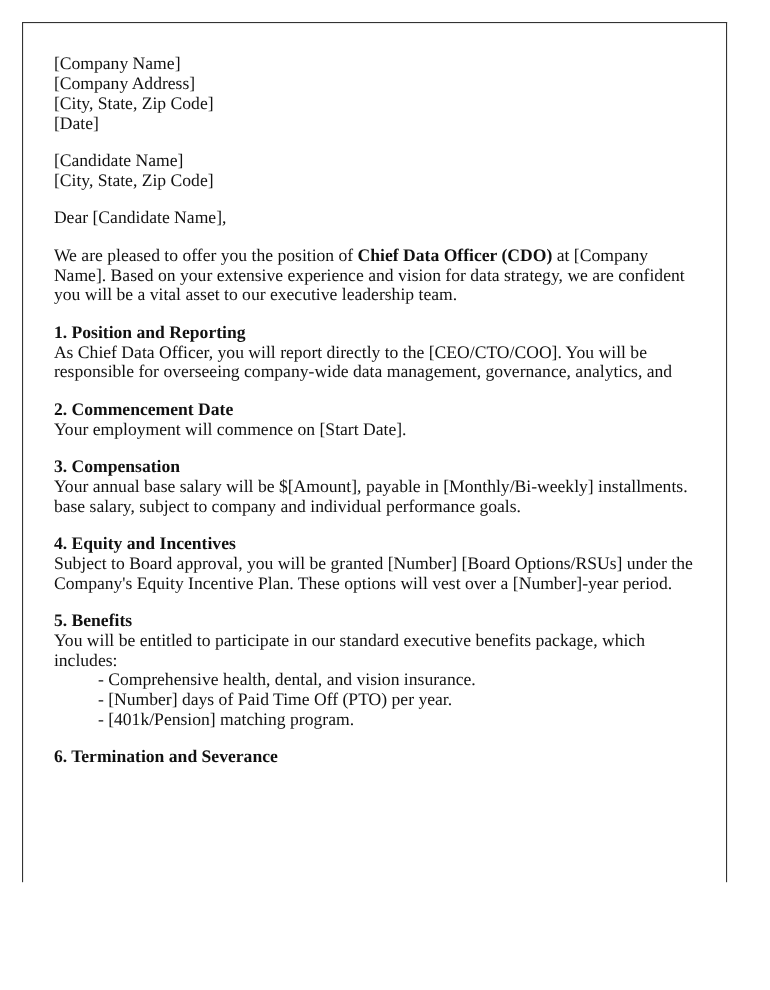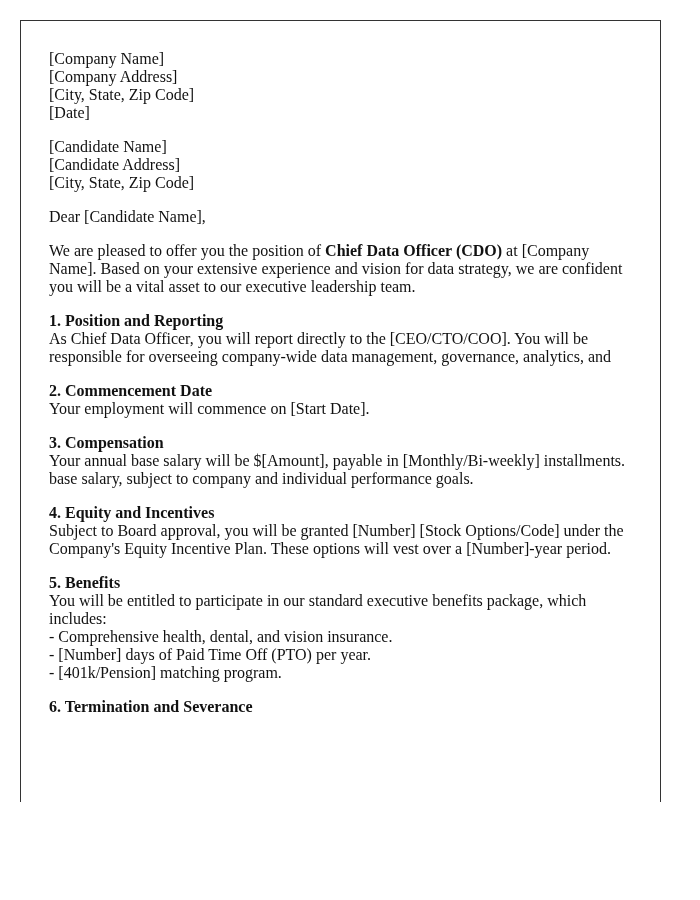--- a/index.html
+++ b/index.html
@@ -47,38 +47,38 @@
     }
     .para {
       margin: 0 0 16px 0;
     }
     .section-heading {
       font-weight: bold;
       display: block;
     }
     .bullet {
       display: block;
+      margin-left: 40px;
     }
   </style>
 </head>
 <body>
 
 <div class="page">
   <div class="content">
 
     <div class="block">
       <span class="line">[Company Name]</span>
       <span class="line">[Company Address]</span>
       <span class="line">[City, State, Zip Code]</span>
       <span class="line">[Date]</span>
     </div>
 
     <div class="block">
       <span class="line">[Candidate Name]</span>
-      <span class="line">[Candidate Address]</span>
       <span class="line">[City, State, Zip Code]</span>
     </div>
 
 
     <div class="para">Dear [Candidate Name],</div>
 
     <div class="para">
       <span class="line"><span>We are pleased to offer you the position of </span><span class="bold">Chief Data Officer (CDO)</span><span> at [Company</span></span>
       <span class="line">Name]. Based on your extensive experience and vision for data strategy, we are confident</span>
       <span class="line">you will be a vital asset to our executive leadership team.</span>
@@ -96,21 +96,21 @@
     </div>
 
     <div class="para">
       <span class="section-heading">3. Compensation</span>
       <span class="line">Your annual base salary will be $[Amount], payable in [Monthly/Bi-weekly] installments.</span>
       <span class="line">base salary, subject to company and individual performance goals.</span>
     </div>
 
     <div class="para">
       <span class="section-heading">4. Equity and Incentives</span>
-      <span class="line">Subject to Board approval, you will be granted [Number] [Stock Options/Code] under the</span>
+      <span class="line">Subject to Board approval, you will be granted [Number] [Board Options/RSUs] under the</span>
       <span class="line">Company's Equity Incentive Plan. These options will vest over a [Number]-year period.</span>
     </div>
 
     <div class="para">
       <span class="section-heading">5. Benefits</span>
       <span class="line">You will be entitled to participate in our standard executive benefits package, which</span>
       <span class="line">includes:</span>
       <span class="bullet">- Comprehensive health, dental, and vision insurance.</span>
       <span class="bullet">- [Number] days of Paid Time Off (PTO) per year.</span>
       <span class="bullet">- [401k/Pension] matching program.</span>

